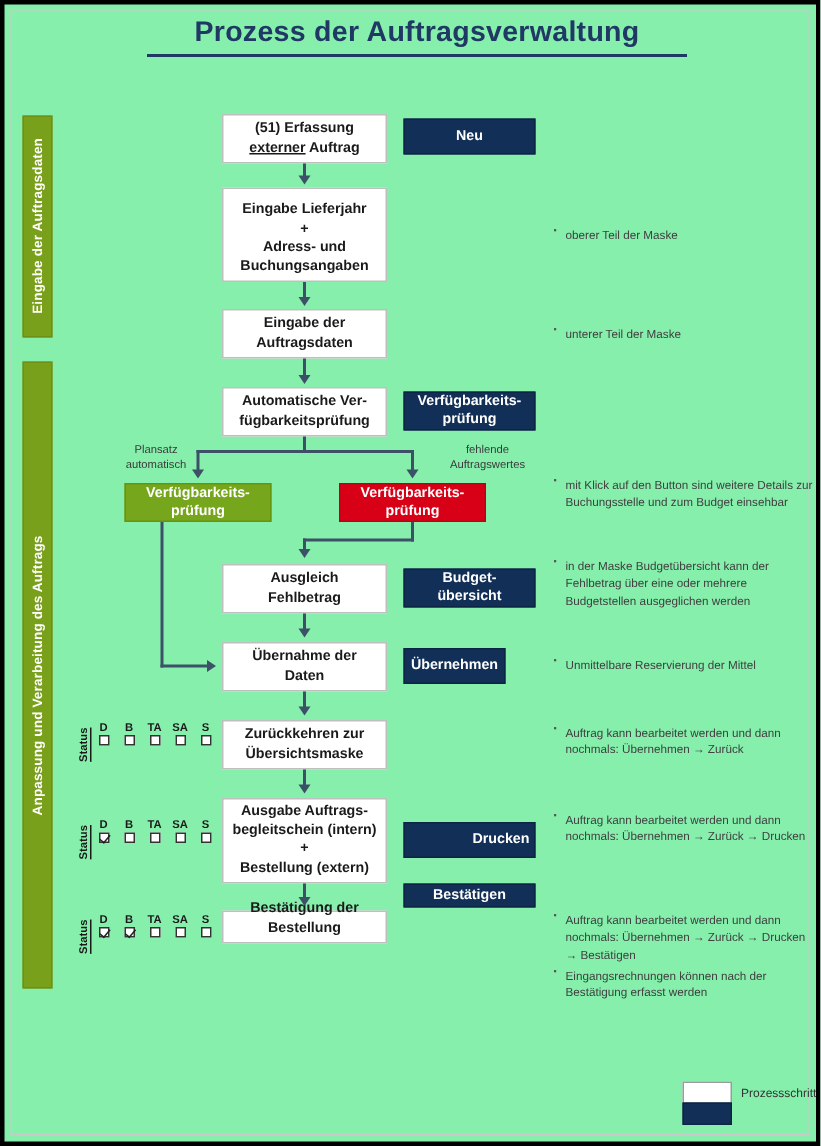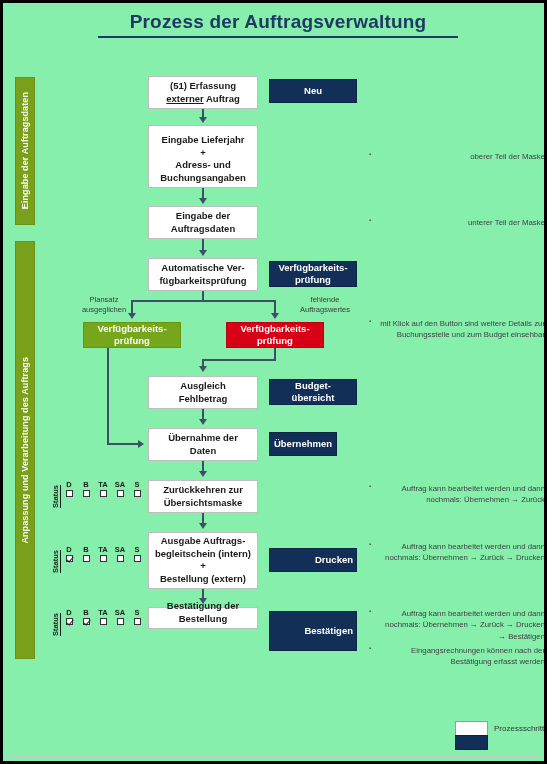--- a/index.html
+++ b/index.html
@@ -119,21 +119,21 @@
   }
 
   
   .note{
     position:absolute;
     font-size:7.8px;color:#404040;
     line-height:1.45;
     width:176px;
   }
   .note .li{
-    position:relative;padding-left:8px;margin-bottom:3px;text-align:right;
+    position:relative;padding-left:8px;margin-bottom:3px;
   }
   .note .li:before{
     content:"\25AA";
     position:absolute;left:0;top:-1px;font-size:6px;color:#555;
   }
 
   
   .statusgrp{position:absolute;}
   .statusgrp .slabel{
     position:absolute;left:0;top:4px;
@@ -269,21 +269,21 @@
 
   <div class="btn" style="left:266px;top:429px;width:68px;height:24px;">
     <span>Übernehmen</span>
   </div>
 
 
   <div class="btn" style="left:266px;top:545px;width:88px;height:24px;justify-content:flex-end;">
     <span>Drucken</span>
   </div>
 
-  <div class="btn" style="left:266px;top:608px;width:88px;height:40px;justify-content:flex-end;">
+  <div class="btn" style="left:266px;top:586px;width:88px;height:16px;">
     <span>Bestätigen</span>
   </div>
 
   <div class="cbox green" style="left:80px;top:319px;width:98px;height:26px;">
     <span style="white-space:pre-line">Verfügbarkeits-
 prüfung</span>
   </div>
 
   <div class="cbox red" style="left:223px;top:319px;width:98px;height:26px;">
     <span style="white-space:pre-line">Verfügbarkeits-
@@ -324,35 +324,41 @@
   <div class="arrow-d" style="left:196px;top:468px;"></div>
 
   <div class="vline" style="left:199px;top:510px;height:11px;"></div>
   <div class="arrow-d" style="left:196px;top:520px;"></div>
 
   <div class="vline" style="left:199px;top:586px;height:11px;"></div>
   <div class="arrow-d" style="left:196px;top:595px;"></div>
 
   <div class="branch-label" style="left:67px;top:292px;width:68px;">
     <span>Plansatz</span><br>
-    <span>ausgeglichen</span>
+    <span>automatisch</span>
   </div>
   <div class="branch-label" style="left:284px;top:292px;width:76px;">
     <span>fehlende</span><br>
     <span>Auftragswertes</span>
   </div>
 
   <div class="note" style="left:366px;top:148px;">
     <div class="li">oberer Teil der Maske</div>
   </div>
   <div class="note" style="left:366px;top:214px;">
     <div class="li">unterer Teil der Maske</div>
   </div>
   <div class="note" style="left:366px;top:315px;">
     <div class="li">mit Klick auf den Button sind weitere Details zur Buchungsstelle und zum Budget einsehbar</div>
+  </div>
+  <div class="note" style="left:366px;top:369px;">
+    <div class="li">in der Maske Budgetübersicht kann der Fehlbetrag über eine oder mehrere Budgetstellen ausgeglichen werden</div>
+  </div>
+  <div class="note" style="left:366px;top:435px;">
+    <div class="li">Unmittelbare Reservierung der Mittel</div>
   </div>
   <div class="note" style="left:366px;top:480px;">
     <div class="li">Auftrag kann bearbeitet werden und dann nochmals: Übernehmen → Zurück</div>
   </div>
   <div class="note" style="left:366px;top:538px;">
     <div class="li">Auftrag kann bearbeitet werden und dann nochmals: Übernehmen → Zurück → Drucken</div>
   </div>
   <div class="note" style="left:366px;top:605px;">
     <div class="li">Auftrag kann bearbeitet werden und dann nochmals: Übernehmen → Zurück → Drucken → Bestätigen</div>
     <div class="li">Eingangsrechnungen können nach der Bestätigung erfasst werden</div>

